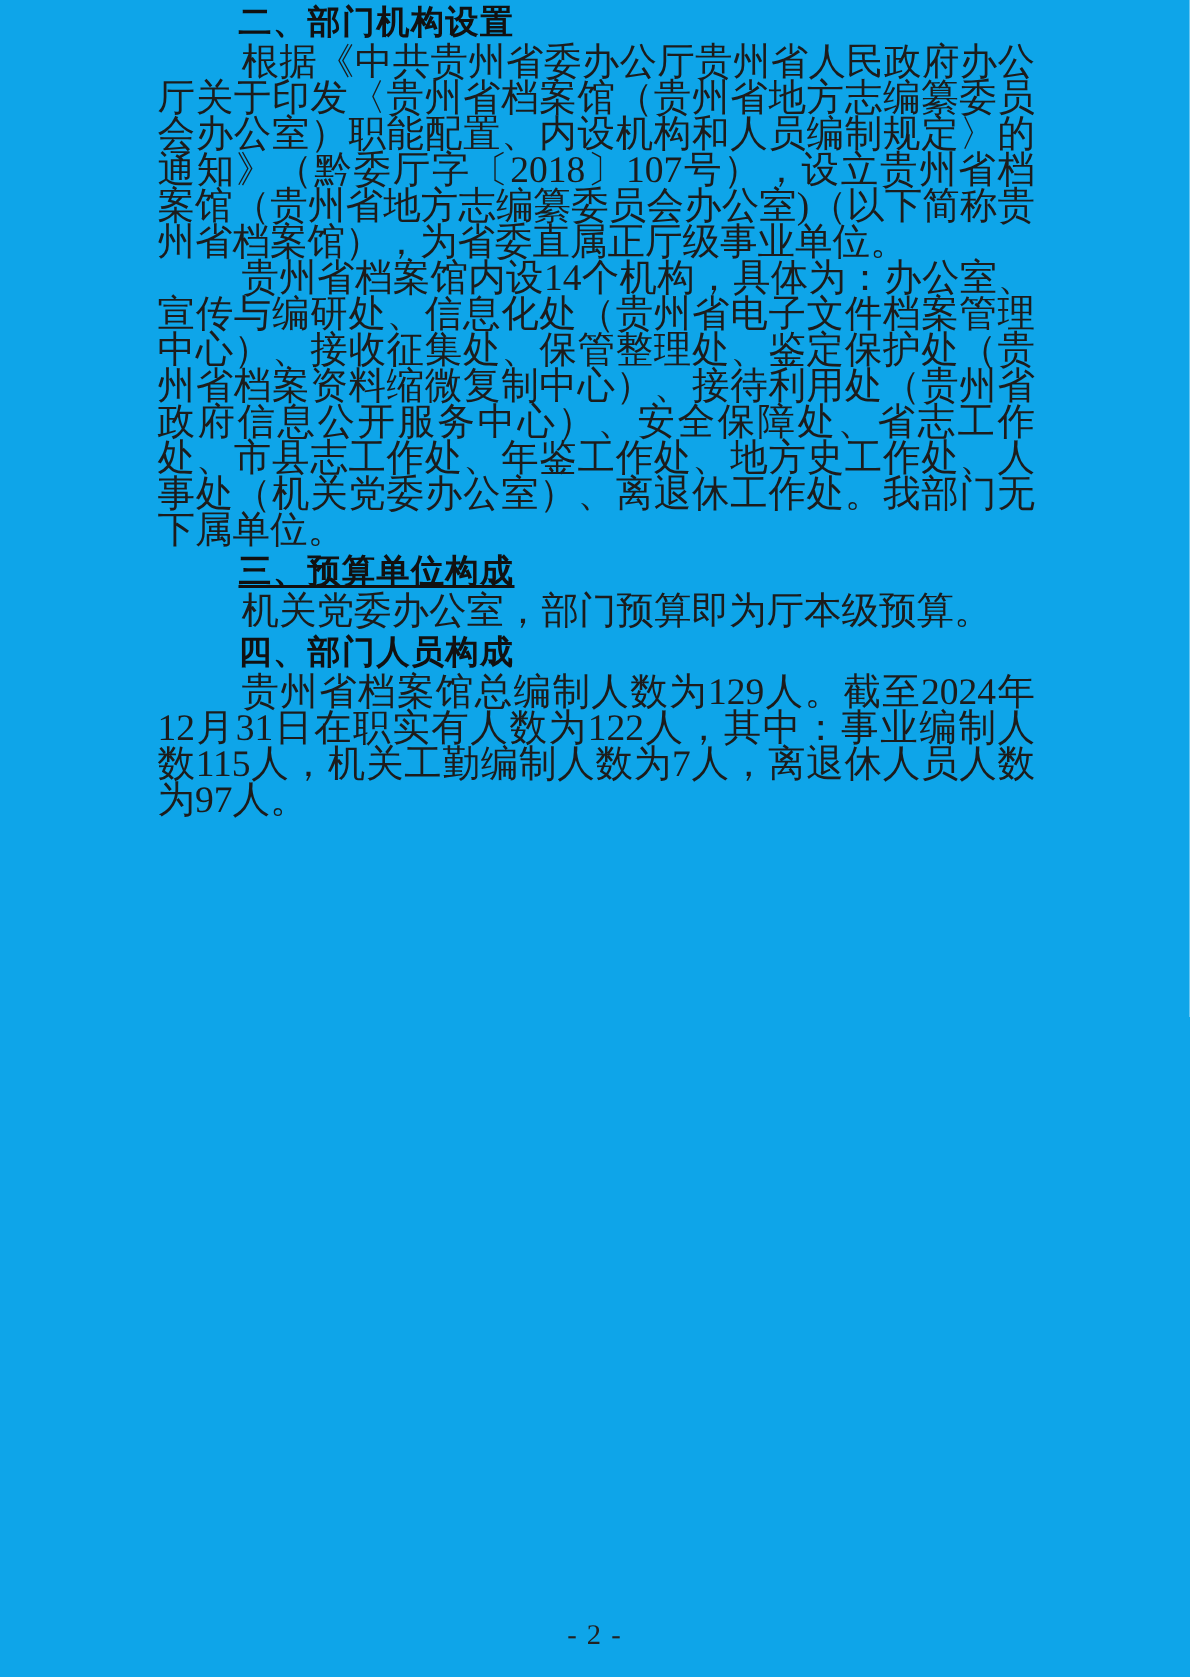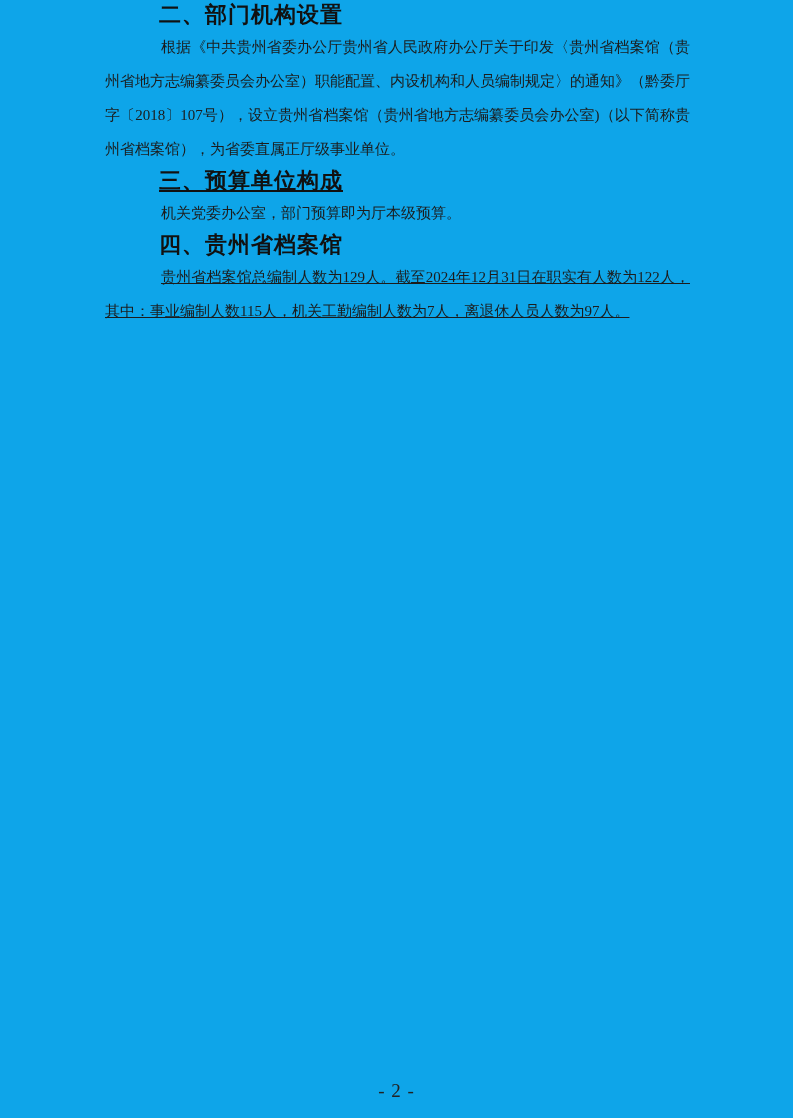--- a/index.html
+++ b/index.html
@@ -28,34 +28,34 @@
     font-weight: bold;
     font-size: 22px;
     line-height: 30px;
     letter-spacing: 1px;
     color: #111111;
     margin: 0;
     text-indent: 54px;
   }
   p.body-para {
     font-family: "Liberation Serif", "DejaVu Serif", serif;
-    font-size: 15px;
-    line-height: 34px;
+    font-size: 25px;
+    line-height: 24px;
     color: #1c1c1c;
     margin: 0;
     text-align: justify;
     text-justify: inter-character;
     text-indent: 56px;
   }
   .mt-heading-1 { margin-top: 59px; }
   .mt-para-first { margin-top: 28px; }
   .mt-heading-2 { margin-top: 0; text-decoration: underline; }
   .mt-para-budget { margin-top: 17px; }
   .mt-heading-3 { margin-top: 16px; }
-  .mt-para-personnel { margin-top: 18px; text-decoration: underline; }
+  .mt-para-personnel { margin-top: 18px; }
   .page-number {
     position: absolute;
     left: 0;
     right: 0;
     top: 1080px;
     text-align: center;
     font-family: "Liberation Serif", "DejaVu Serif", serif;
     font-size: 19px;
     letter-spacing: 1px;
     color: #222222;
@@ -64,25 +64,26 @@
 </head>
 <body>
 
 <div class="page">
   <div class="content">
 
     <h2 class="sec-heading mt-heading-1">二、部门机构设置</h2>
 
     <p class="body-para mt-para-first">根据《中共贵州省委办公厅贵州省人民政府办公厅关于印发〈贵州省档案馆（贵州省地方志编纂委员会办公室）职能配置、内设机构和人员编制规定〉的通知》（黔委厅字〔2018〕107号），设立贵州省档案馆（贵州省地方志编纂委员会办公室)（以下简称贵州省档案馆），为省委直属正厅级事业单位。</p>
 
+    <p class="body-para">贵州省档案馆内设14个机构，具体为：办公室、宣传与编研处、信息化处（贵州省电子文件档案管理中心）、接收征集处、保管整理处、鉴定保护处（贵州省档案资料缩微复制中心）、接待利用处（贵州省政府信息公开服务中心）、安全保障处、省志工作处、市县志工作处、年鉴工作处、地方史工作处、人事处（机关党委办公室）、离退休工作处。我部门无下属单位。</p>
 
     <h2 class="sec-heading mt-heading-2">三、预算单位构成</h2>
 
     <p class="body-para mt-para-budget">机关党委办公室，部门预算即为厅本级预算。</p>
 
-    <h2 class="sec-heading mt-heading-3">四、贵州省档案馆</h2>
+    <h2 class="sec-heading mt-heading-3">四、部门人员构成</h2>
 
     <p class="body-para mt-para-personnel">贵州省档案馆总编制人数为129人。截至2024年12月31日在职实有人数为122人，其中：事业编制人数115人，机关工勤编制人数为7人，离退休人员人数为97人。</p>
 
   </div>
 
   <div class="page-number">- 2 -</div>
 </div>
 
 </body></html>

